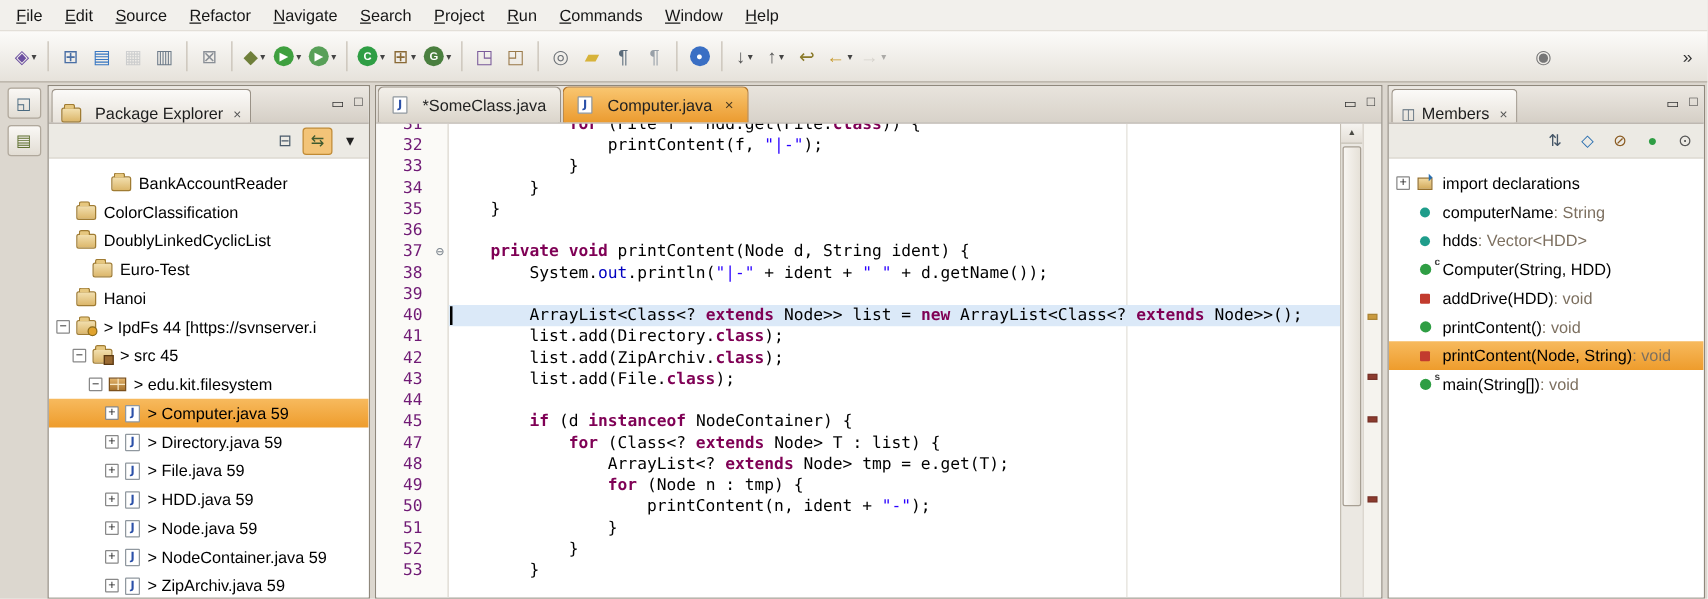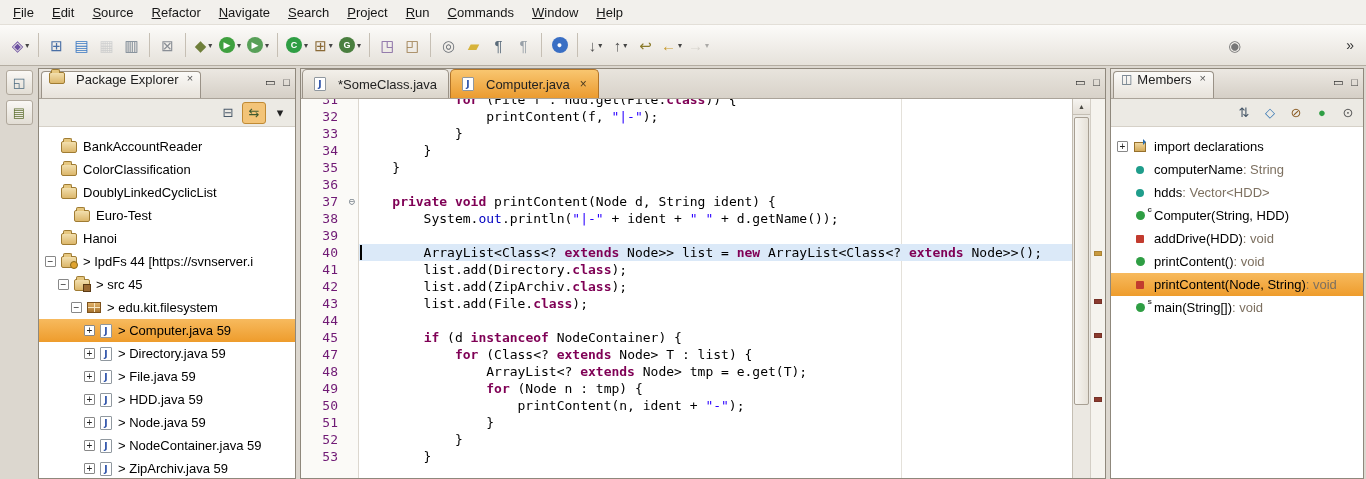--- a/index.html
+++ b/index.html
@@ -26,21 +26,21 @@
   
   .fastview{position:absolute;left:2px;top:70px;width:34px;bottom:0;display:flex;flex-direction:column;align-items:center;gap:5px}
   .fvbtn{width:27px;height:25px;border:1px solid #b0a89c;border-radius:3px;background:linear-gradient(#faf8f5,#e2ddd4);display:flex;align-items:center;justify-content:center;font-size:13px}
 
   
   .panel{position:absolute;top:68px;bottom:0;background:#fff;border:1px solid #8f887c;overflow:hidden}
   .pkg{left:38px;width:258px}
   .editor{left:300px;width:806px}
   .mem{left:1110px;width:254px}
   .panel-head{height:30px;background:linear-gradient(#ece8e2,#d5cfc6);border-bottom:1px solid #aaa399;position:relative;display:flex;align-items:flex-end;padding-left:2px}
-  .view-tab{height:27px;display:flex;align-items:flex-start;gap:5px;padding:0 7px;background:linear-gradient(#fbfaf8,#e7e2da);border:1px solid #9a9287;border-bottom:none;border-radius:4px 4px 0 0;color:#1d1d1d;white-space:nowrap}
+  .view-tab{height:27px;display:flex;align-items:flex-end;gap:5px;padding:0 7px;background:linear-gradient(#fbfaf8,#e7e2da);border:1px solid #9a9287;border-bottom:none;border-radius:4px 4px 0 0;color:#1d1d1d;white-space:nowrap}
   .vclose{font-size:11px;color:#555;margin-left:3px}
   .winbtns{position:absolute;right:5px;top:7px;display:flex;gap:8px;font-size:11px;color:#333}
   .view-toolbar{height:28px;background:#eceae4;border-bottom:1px solid #d6d1c8;display:flex;align-items:center;justify-content:flex-end;gap:2px;padding-right:3px}
   .vbtn{min-width:24px;height:22px;display:flex;align-items:center;justify-content:center;border-radius:3px;font-size:13px}
   .vbtn.pressed{background:#f3c478;border:1px solid #c08a34}
 
   
   .tree,.mlist{padding-top:8px;overflow:hidden;height:calc(100% - 58px);background:#fff}
   .trow,.mrow{height:23px;display:flex;align-items:center;white-space:nowrap;color:#000}
   .trow.selected,.mrow.selected{background:linear-gradient(#f7ba5e,#ee9c2c)}
@@ -240,21 +240,21 @@
           <span style="color: rgb(74, 90, 106);">⊟</span>
         </div>
         <div class="vbtn pressed">
           <span style="color: rgb(63, 90, 47);">⇆</span>
         </div>
         <div class="vbtn">
           <span style="color: rgb(34, 34, 34);">▾</span>
         </div>
       </div>
     <div class="tree">
-        <div class="trow" style="padding-left: 6px;">
+        <div class="trow" style="padding-left: 6px; margin-left: 28px;">
           <span class="texp hidden"></span>
           <span class="ticon ic-project"></span>
           <span class="tlabel">BankAccountReader</span>
         </div>
         <div class="trow" style="padding-left: 6px;">
           <span class="texp hidden"></span>
           <span class="ticon ic-project"></span>
           <span class="tlabel">ColorClassification</span>
         </div>
         <div class="trow" style="padding-left: 6px;">

